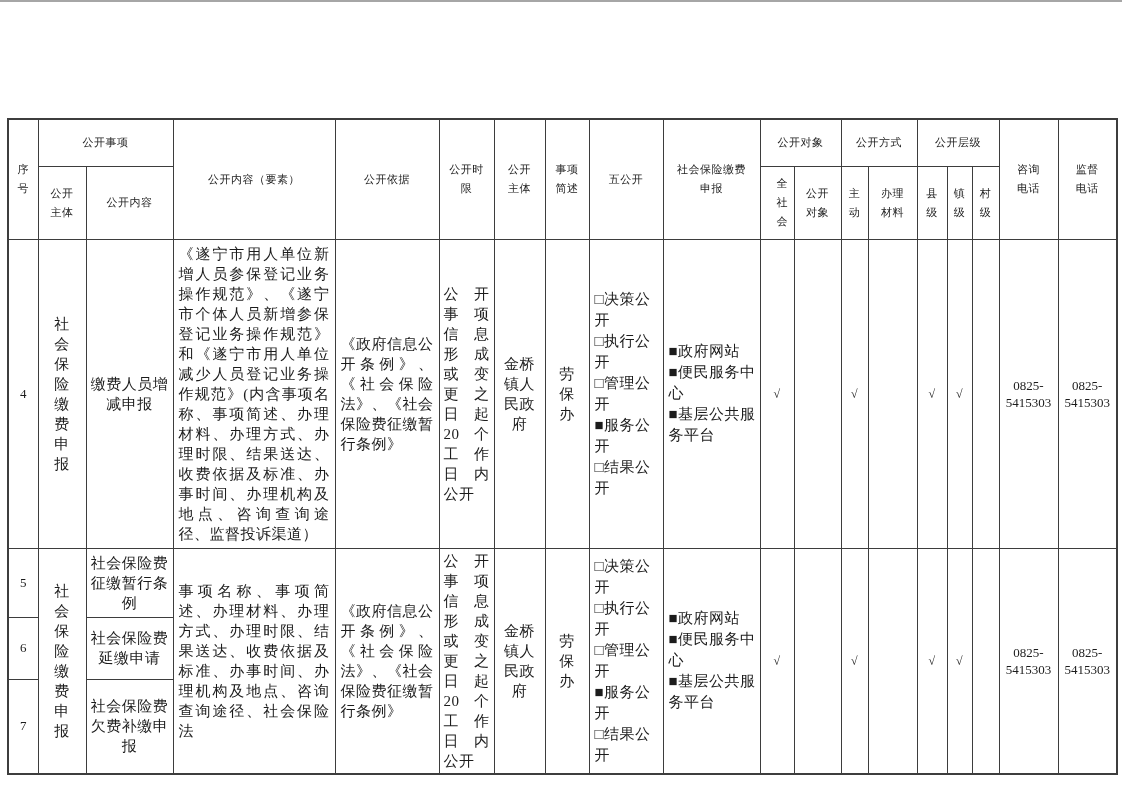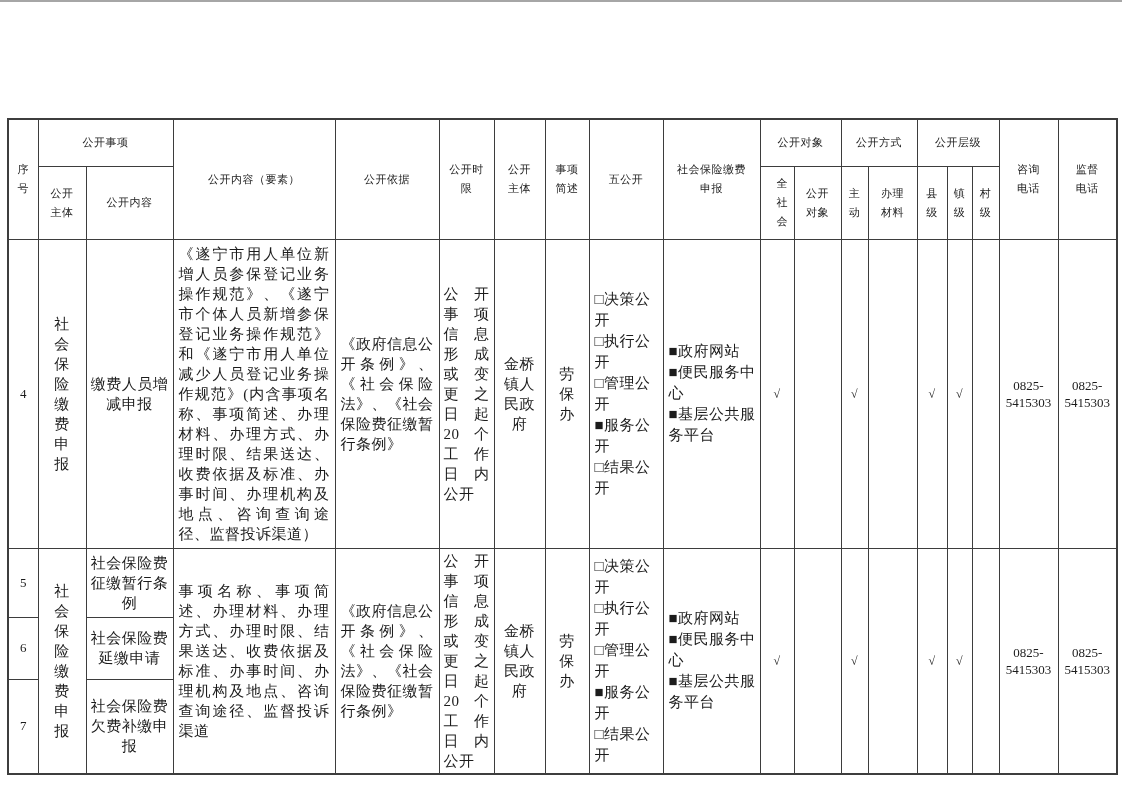--- a/index.html
+++ b/index.html
@@ -110,21 +110,21 @@
       <td class="mark">√</td>
       <td class="mark">√</td>
       <td class="mark"></td>
       <td class="phone">0825-5415303</td>
       <td class="phone">0825-5415303</td>
     </tr>
     <tr style="height:42px">
       <td class="num">5</td>
       <td rowspan="3" class="pad9">社会保险缴费申报</td>
       <td class="pad4">社会保险费征缴暂行条例</td>
-      <td rowspan="3" class="justify">事项名称、事项简述、办理材料、办理方式、办理时限、结果送达、收费依据及标准、办事时间、办理机构及地点、咨询查询途径、监督投诉渠道</td>
+      <td rowspan="3" class="justify">事项名称、事项简述、办理材料、办理方式、办理时限、结果送达、收费依据及标准、办事时间、办理机构及地点、咨询查询途径、社会保险法</td>
       <td rowspan="3" class="justify">《政府信息公开条例》、《社会保险法》、《社会保险费征缴暂行条例》</td>
       <td rowspan="3" class="justify pad4">公开事项信息形成或变更之日起 20 个工作日内公开</td>
       <td rowspan="3" class="pad9">金桥镇人民政府</td>
       <td rowspan="3" class="pad8">劳保办</td>
       <td rowspan="3" class="list">
         <div>□决策公开</div>
         <div>□执行公开</div>
         <div>□管理公开</div>
         <div>■服务公开</div>
         <div>□结果公开</div>

